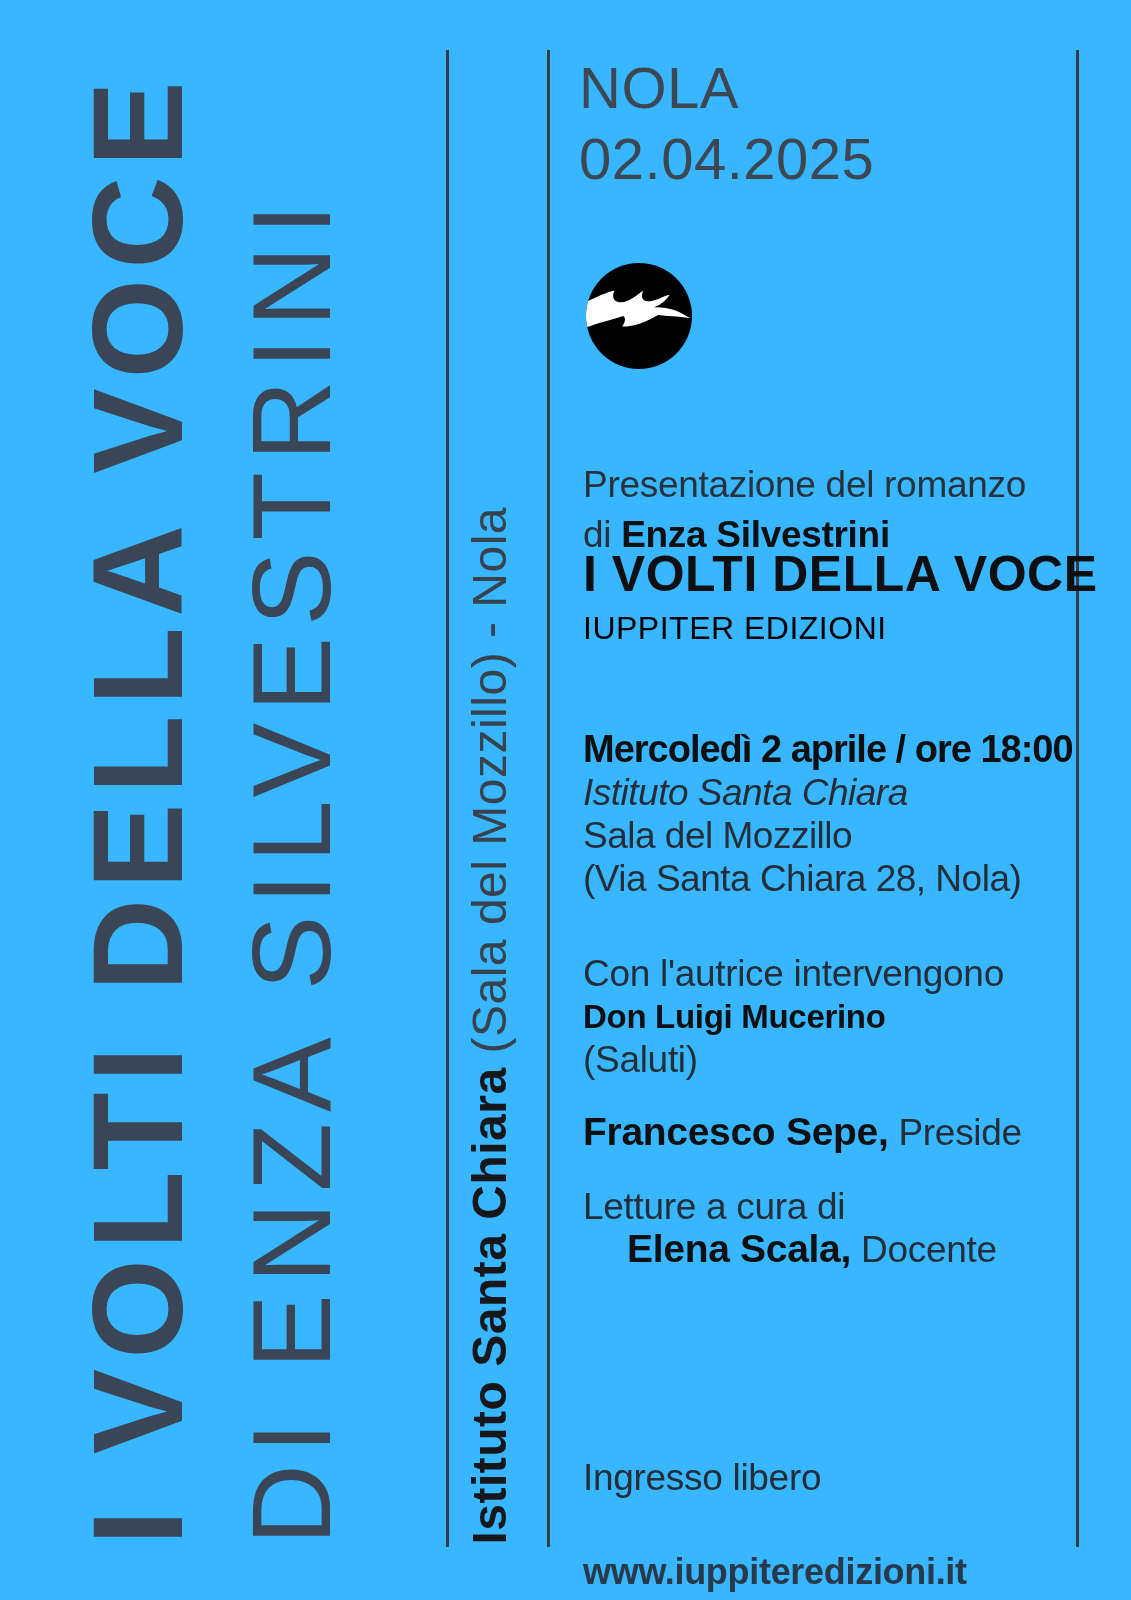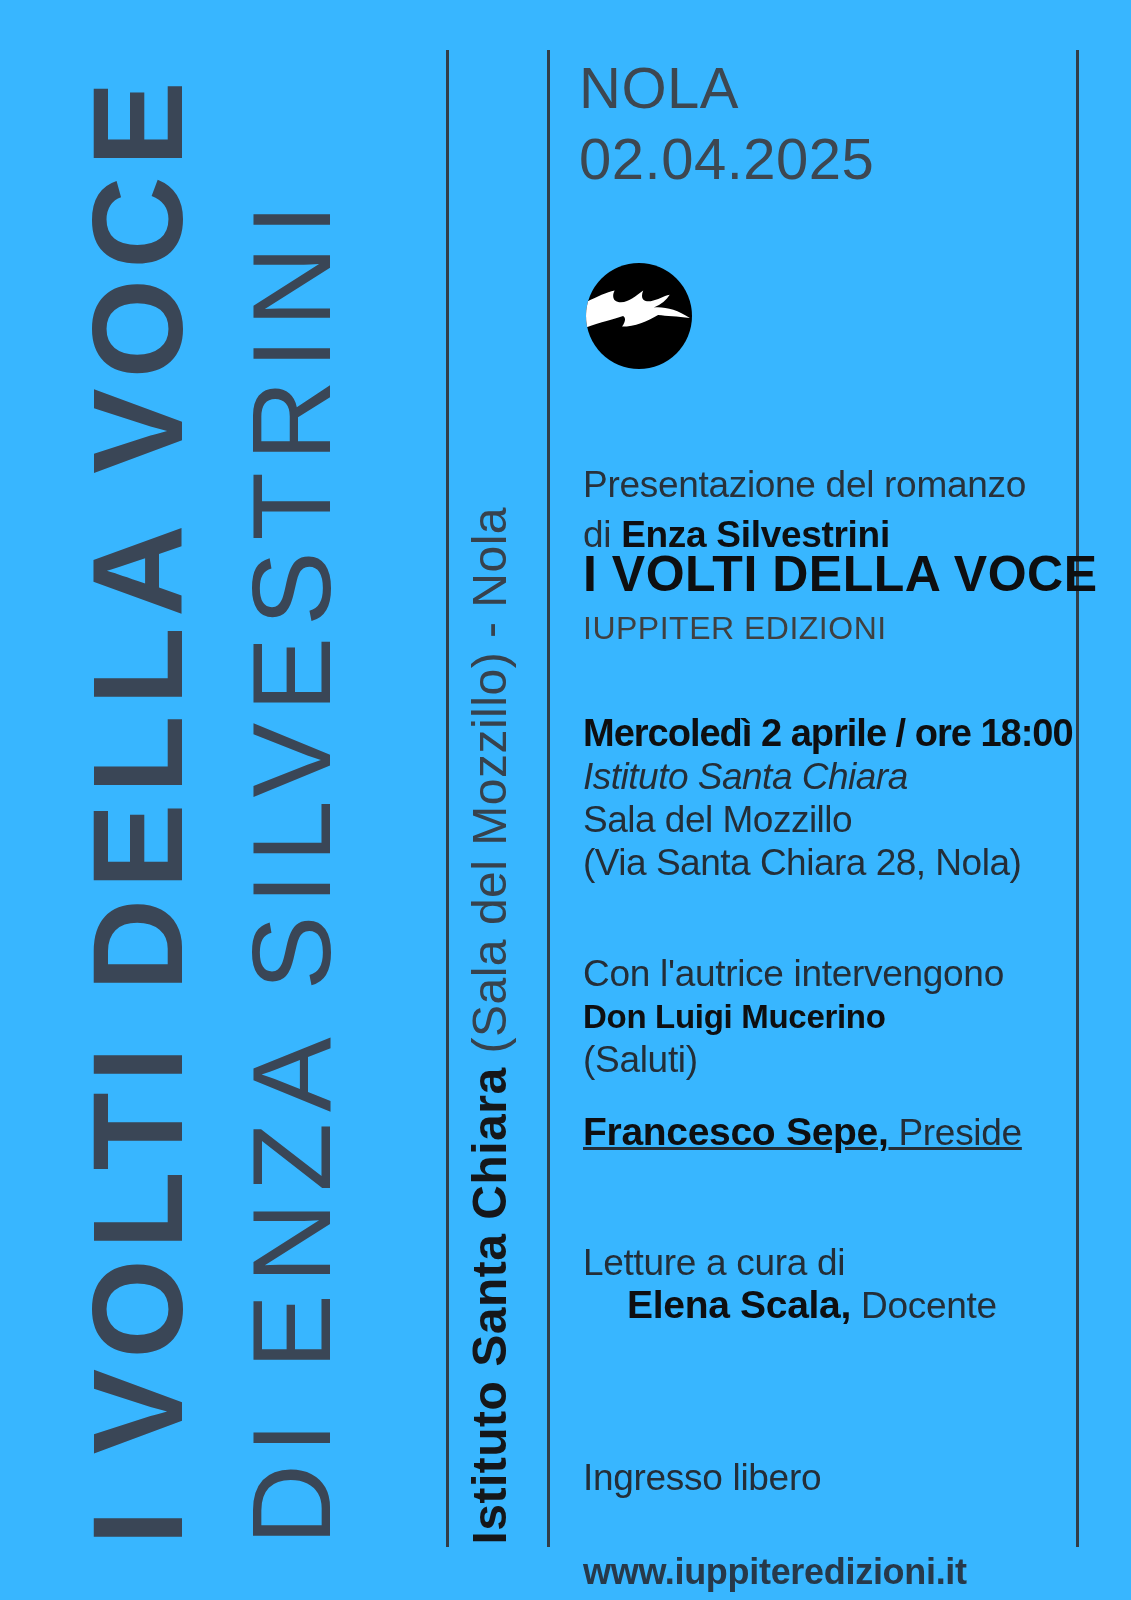--- a/index.html
+++ b/index.html
@@ -54,33 +54,33 @@
     font-size:58px;line-height:71px;
     letter-spacing:0.5px;
     color:#3d4751;
   }
   .logo{position:absolute;left:586px;top:263px;width:106px;height:106px;}
 
   .intro{top:428px;font-size:37px;line-height:50px;letter-spacing:-0.3px;color:#28323c;margin-top:32px;}
   .intro b{color:#0e0f11;}
 
   .book-title{top:545px;font-size:50px;font-weight:bold;letter-spacing:0.5px;color:#0e0f11;}
-  .publisher{top:610px;font-size:32px;letter-spacing:0.5px;color:#404040;}
+  .publisher{top:610px;font-size:32px;letter-spacing:0.5px;color:#000000;}
 
   .event{top:712px;font-size:37px;line-height:43px;letter-spacing:-0.5px;color:#242e38;}
-  .event .dt{font-size:38px;font-weight:bold;color:#0e0f11;letter-spacing:-1px;}
+  .event .dt{font-size:38px;font-weight:bold;color:#0e0f11;letter-spacing:-1px;margin-top:16px;}
   .event .venue-it{font-style:italic;}
 
   .speakers{top:952px;font-size:37px;line-height:43px;letter-spacing:-0.3px;color:#242e38;}
   .speakers .name{font-size:33px;font-weight:bold;color:#0e0f11;}
 
-  .sepe{top:1110px;font-size:37px;letter-spacing:-0.3px;color:#242e38;text-decoration:underline;}
+  .sepe{top:1110px;font-size:37px;letter-spacing:-0.3px;color:#242e38;}
   .sepe .name{font-size:39px;font-weight:bold;color:#0e0f11;}
 
-  .readings{top:1242px;font-size:37px;line-height:42px;letter-spacing:-0.3px;color:#242e38;}
+  .readings{top:1186px;font-size:37px;line-height:42px;letter-spacing:-0.3px;color:#242e38;}
   .readings .name{font-size:39px;font-weight:bold;color:#0e0f11;margin-left:44px;}
 
   .admission{top:1457px;font-size:37px;color:#242e38;letter-spacing:-0.3px;}
   .website{top:1551px;font-size:36px;font-weight:bold;color:#27394a;letter-spacing:-0.3px;}
 </style>
 </head>
 <body>
 
 <div class="poster">
 

